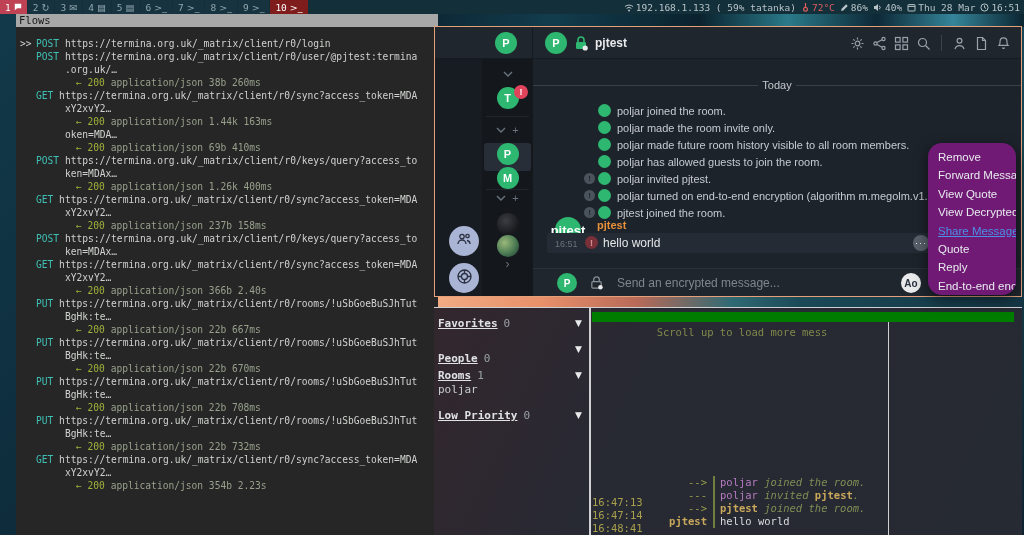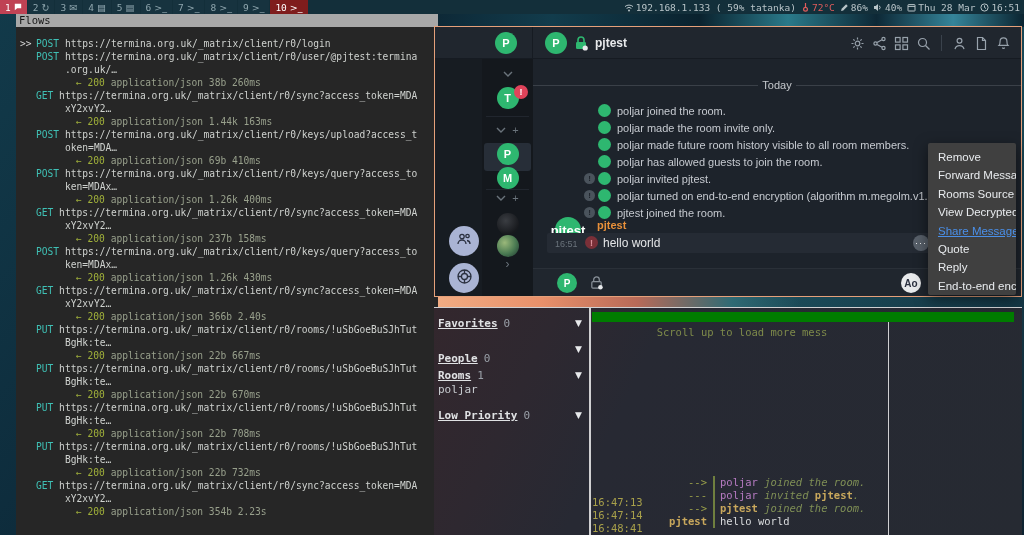--- a/index.html
+++ b/index.html
@@ -94,22 +94,22 @@
     font-size:9px; display:flex; align-items:center; justify-content:center; letter-spacing:1px; }
 
   .composer { position:absolute; left:0; top:209px; width:488px; height:28px; background:#20262e; border-top:1px solid #2a3038; }
   .comp-av { position:absolute; left:24px; top:4px; width:20px; height:20px; font-size:10px; }
   .comp-lock { position:absolute; left:56px; top:6px; color:#8a929a; }
   .comp-ph { position:absolute; left:84px; top:7px; font-size:12px; color:#7e868e; }
   .comp-fmt { position:absolute; right:100px; top:4px; width:20px; height:20px; border-radius:50%; background:#e8eaec; color:#2b3140;
     font-size:10px; font-weight:bold; display:flex; align-items:center; justify-content:center; }
 
   
-  .ctx { position:absolute; left:928px; top:143px; width:88px; height:152px; background:#404040; z-index:40;
-    box-shadow:0 4px 14px rgba(0,0,0,.5); border-radius:2px; padding-top:5px; overflow:hidden; }
+  .ctx { position:absolute; left:928px; top:143px; width:88px; height:152px; background:#701a75; z-index:40;
+    box-shadow:0 4px 14px rgba(0,0,0,.5); border-radius:14px; padding-top:5px; overflow:hidden; }
   .ctx-item { height:18.4px; line-height:18.4px; padding-left:10px; font-size:11.5px; color:#e8ebee; white-space:nowrap; }
   .ctx-item.link { color:#4a8fe8; text-decoration:underline; }
 
   
   .wchat { position:absolute; left:434px; top:307px; width:588px; height:228px; z-index:15;
     border-top:1px solid #cfd0d2; font-family:"DejaVu Sans Mono", monospace;
     background:linear-gradient(115deg,#33272d 0%,#2e2830 18%,#272933 34%,#262a32 100%); }
   .buf-sep { position:absolute; left:155px; top:0; width:2px; height:228px; background:#d0d0d2; }
   .nick-sep { position:absolute; left:454px; top:14px; width:1px; height:214px; background:#d0d0d2; }
   .greenbar { position:absolute; left:158px; top:4px; width:422px; height:10px; background:#007c00; }
@@ -242,32 +242,30 @@
 <div class="mitm">
   <div class="mitm-header mono">Flows</div>
   <div class="flow-list" id="flows">
       <div class="fl"><span class="sel-mark">&gt;&gt;</span><span class="method">POST</span> <span class="url">https://termina.org.uk/_matrix/client/r0/login</span></div>
       <div class="fl"><span class="method">POST</span> <span class="url">https://termina.org.uk/_matrix/client/r0/user/@pjtest:termina</span></div>
       <div class="fl cont">.org.uk/…</div>
       <div class="fl resp"><span class="arrow">← </span><span class="code">200</span> <span>application/json 38b 260ms</span></div>
       <div class="fl"><span class="method">GET</span> <span class="url">https://termina.org.uk/_matrix/client/r0/sync?access_token=MDA</span></div>
       <div class="fl cont">xY2xvY2…</div>
       <div class="fl resp"><span class="arrow">← </span><span class="code">200</span> <span>application/json 1.44k 163ms</span></div>
-      <div class="fl"><span class="method">POST</span> <span class="url">https://termina.org.uk/_matrix/client/r0/keys/upload?access_t</span></div>
       <div class="fl cont">oken=MDA…</div>
       <div class="fl resp"><span class="arrow">← </span><span class="code">200</span> <span>application/json 69b 410ms</span></div>
       <div class="fl"><span class="method">POST</span> <span class="url">https://termina.org.uk/_matrix/client/r0/keys/query?access_to</span></div>
       <div class="fl cont">ken=MDAx…</div>
       <div class="fl resp"><span class="arrow">← </span><span class="code">200</span> <span>application/json 1.26k 400ms</span></div>
       <div class="fl"><span class="method">GET</span> <span class="url">https://termina.org.uk/_matrix/client/r0/sync?access_token=MDA</span></div>
       <div class="fl cont">xY2xvY2…</div>
       <div class="fl resp"><span class="arrow">← </span><span class="code">200</span> <span>application/json 237b 158ms</span></div>
       <div class="fl"><span class="method">POST</span> <span class="url">https://termina.org.uk/_matrix/client/r0/keys/query?access_to</span></div>
       <div class="fl cont">ken=MDAx…</div>
-      <div class="fl resp"><span class="arrow">← </span><span class="code">200</span> <span>application/json 1.26k 430ms</span></div>
       <div class="fl"><span class="method">GET</span> <span class="url">https://termina.org.uk/_matrix/client/r0/sync?access_token=MDA</span></div>
       <div class="fl cont">xY2xvY2…</div>
       <div class="fl resp"><span class="arrow">← </span><span class="code">200</span> <span>application/json 366b 2.40s</span></div>
       <div class="fl"><span class="method">PUT</span> <span class="url">https://termina.org.uk/_matrix/client/r0/rooms/!uSbGoeBuSJhTut</span></div>
       <div class="fl cont">BgHk:te…</div>
       <div class="fl resp"><span class="arrow">← </span><span class="code">200</span> <span>application/json 22b 667ms</span></div>
       <div class="fl"><span class="method">PUT</span> <span class="url">https://termina.org.uk/_matrix/client/r0/rooms/!uSbGoeBuSJhTut</span></div>
       <div class="fl cont">BgHk:te…</div>
       <div class="fl resp"><span class="arrow">← </span><span class="code">200</span> <span>application/json 22b 670ms</span></div>
       <div class="fl"><span class="method">PUT</span> <span class="url">https://termina.org.uk/_matrix/client/r0/rooms/!uSbGoeBuSJhTut</span></div>
@@ -453,29 +451,30 @@
     </div>
     <div class="composer">
       <div class="avatar comp-av">P</div>
       <span class="comp-lock">
         <svg width="15" height="15" viewBox="0 0 16 16">
             <rect x="3" y="7" width="10" height="7" rx="1.2" fill="none" stroke="#8a929a" stroke-width="1.3"></rect>
             <path d="M5 7V5a3 3 0 0 1 6 0v2" stroke="#8a929a" stroke-width="1.3" fill="none"></path>
             <circle cx="12.2" cy="13" r="2.4" fill="#e8eaec"></circle>
           </svg>
       </span>
+      <span class="comp-ph">Send an encrypted message...</span>
       <span class="comp-fmt">Ao</span>
     </div>
   </div>
 </div>
 
 <div class="ctx" id="ctxmenu">
     <div class="ctx-item">Remove</div>
     <div class="ctx-item">Forward Message</div>
-    <div class="ctx-item">Rooms Source</div>
+    <div class="ctx-item">View Quote</div>
     <div class="ctx-item">View Decrypted S</div>
     <div class="ctx-item link">Share Message</div>
     <div class="ctx-item">Quote</div>
     <div class="ctx-item">Reply</div>
     <div class="ctx-item">End-to-end encry</div>
   </div>
 
 <div class="wchat">
   <div id="buflist">
       <div class="buf" style="top: 9px;"><span class="lbl">Favorites</span><span class="cnt">0</span></div>

